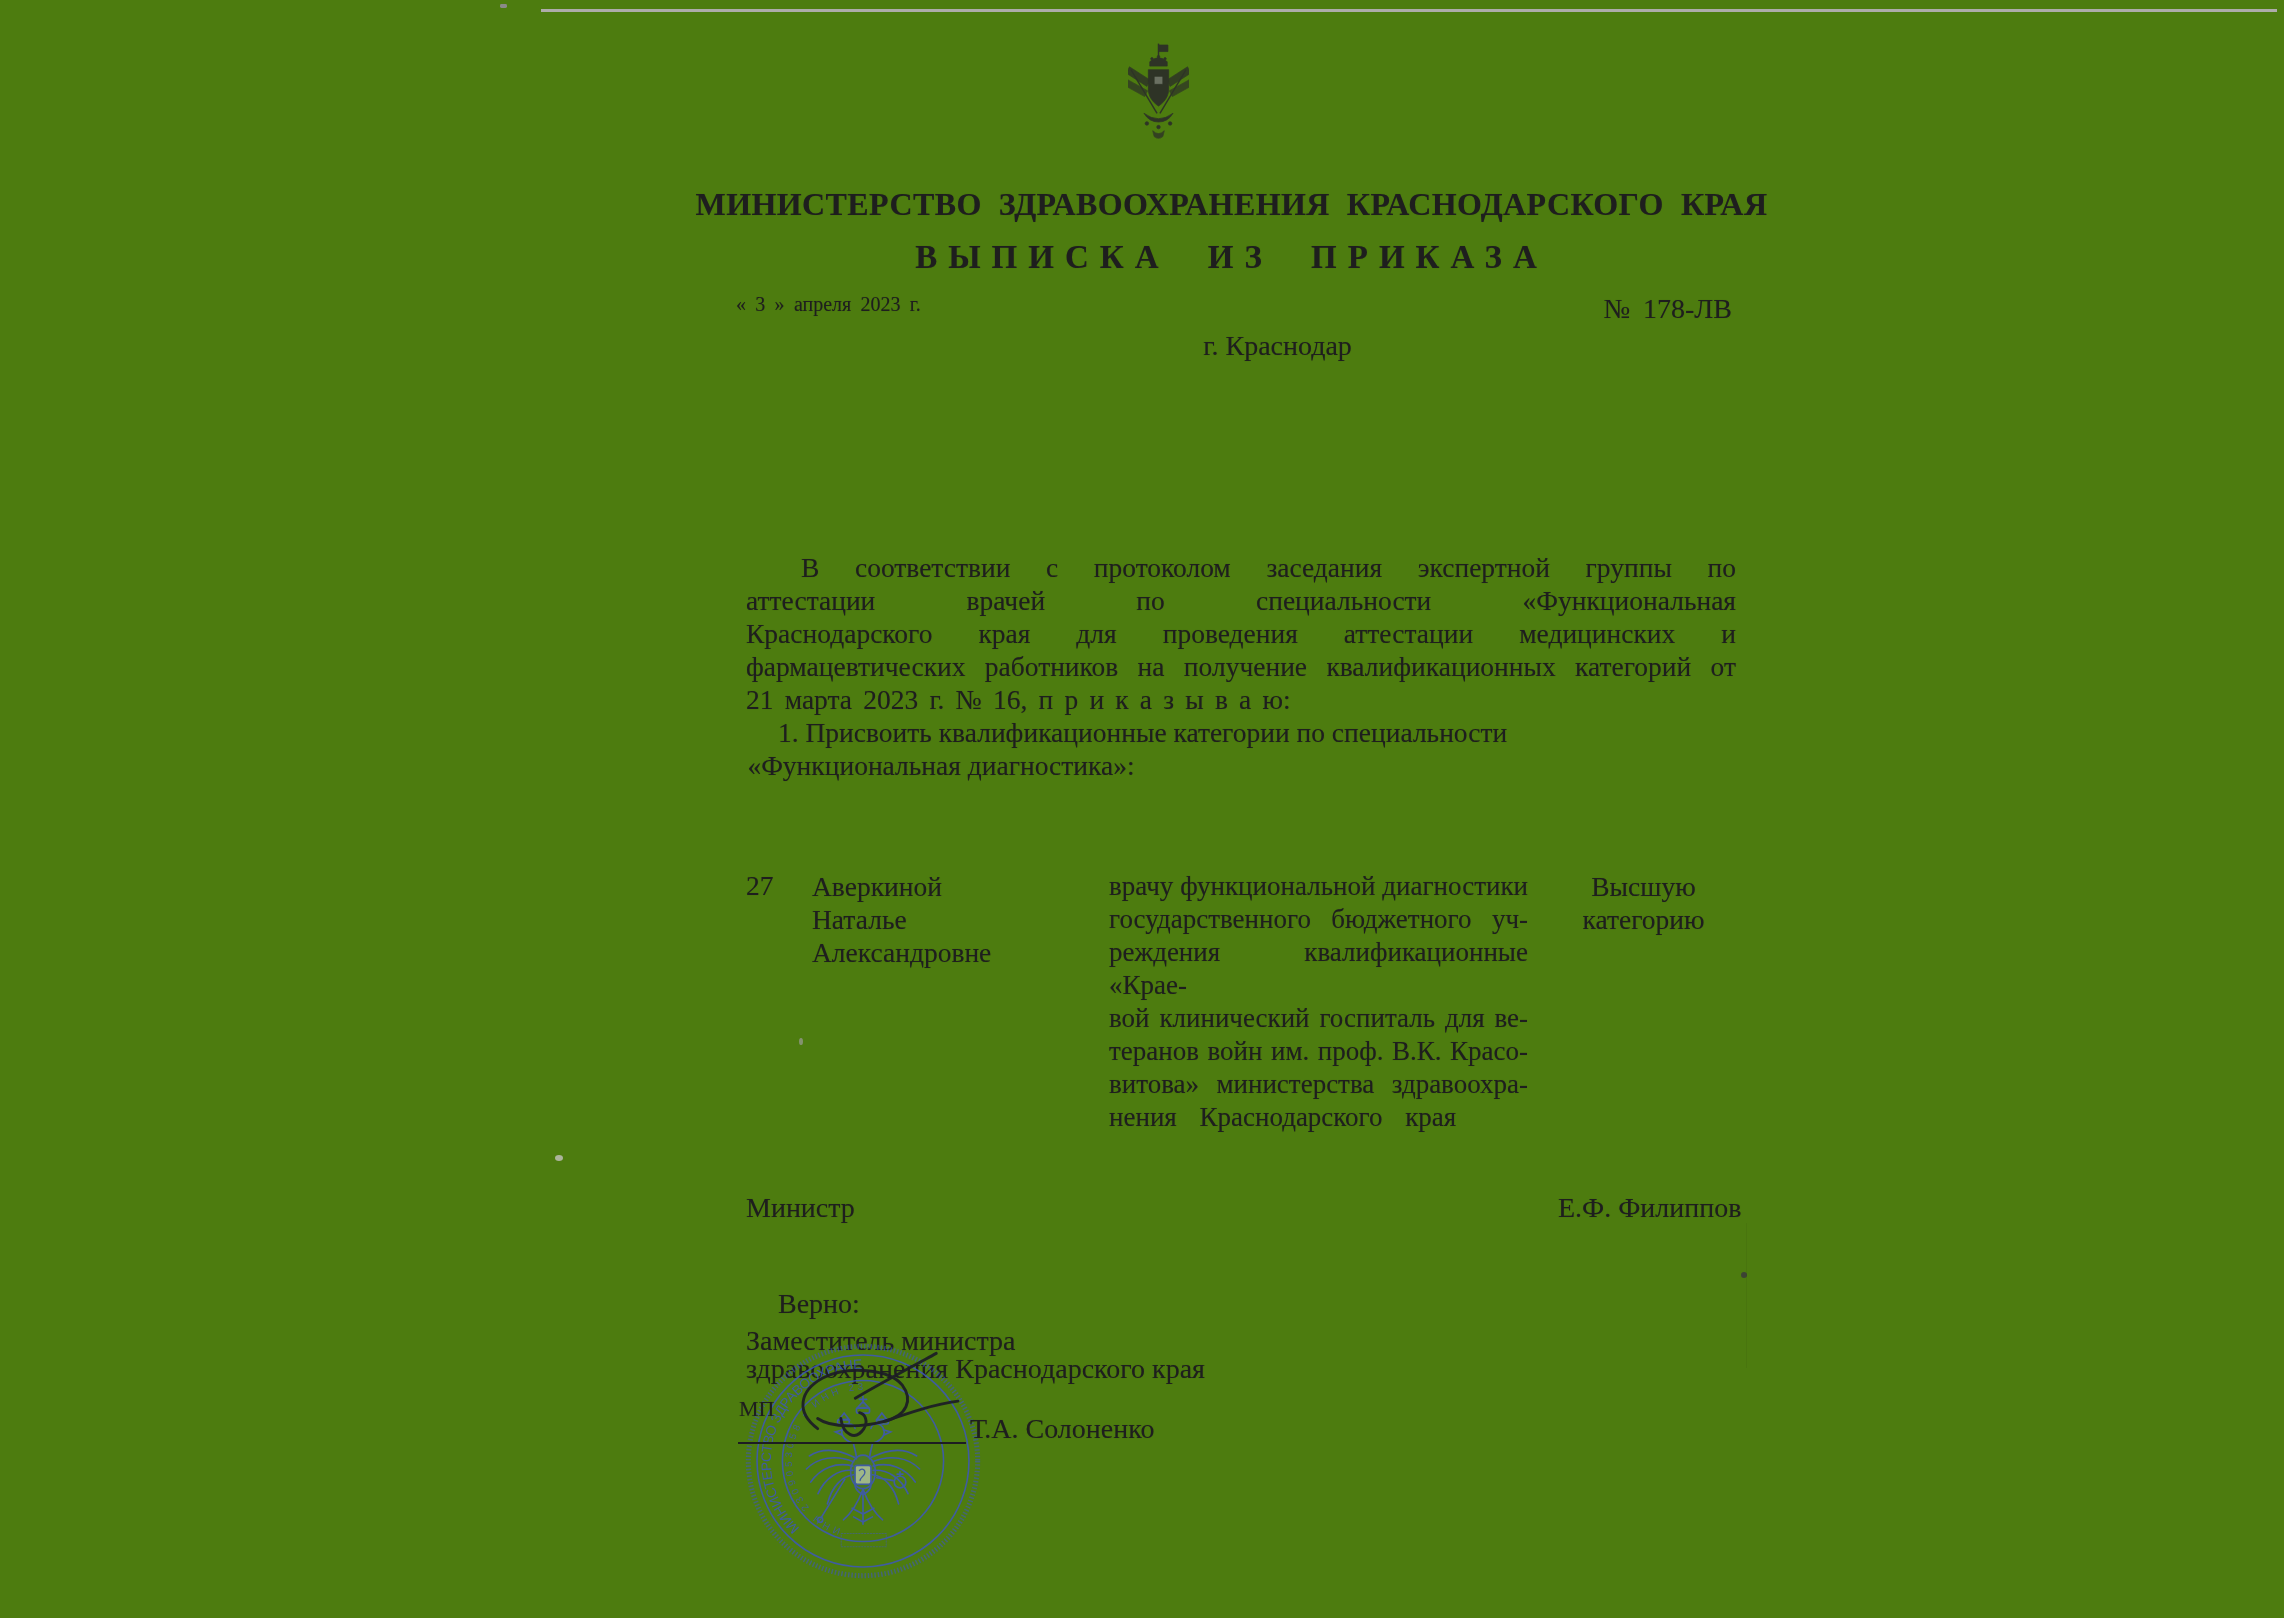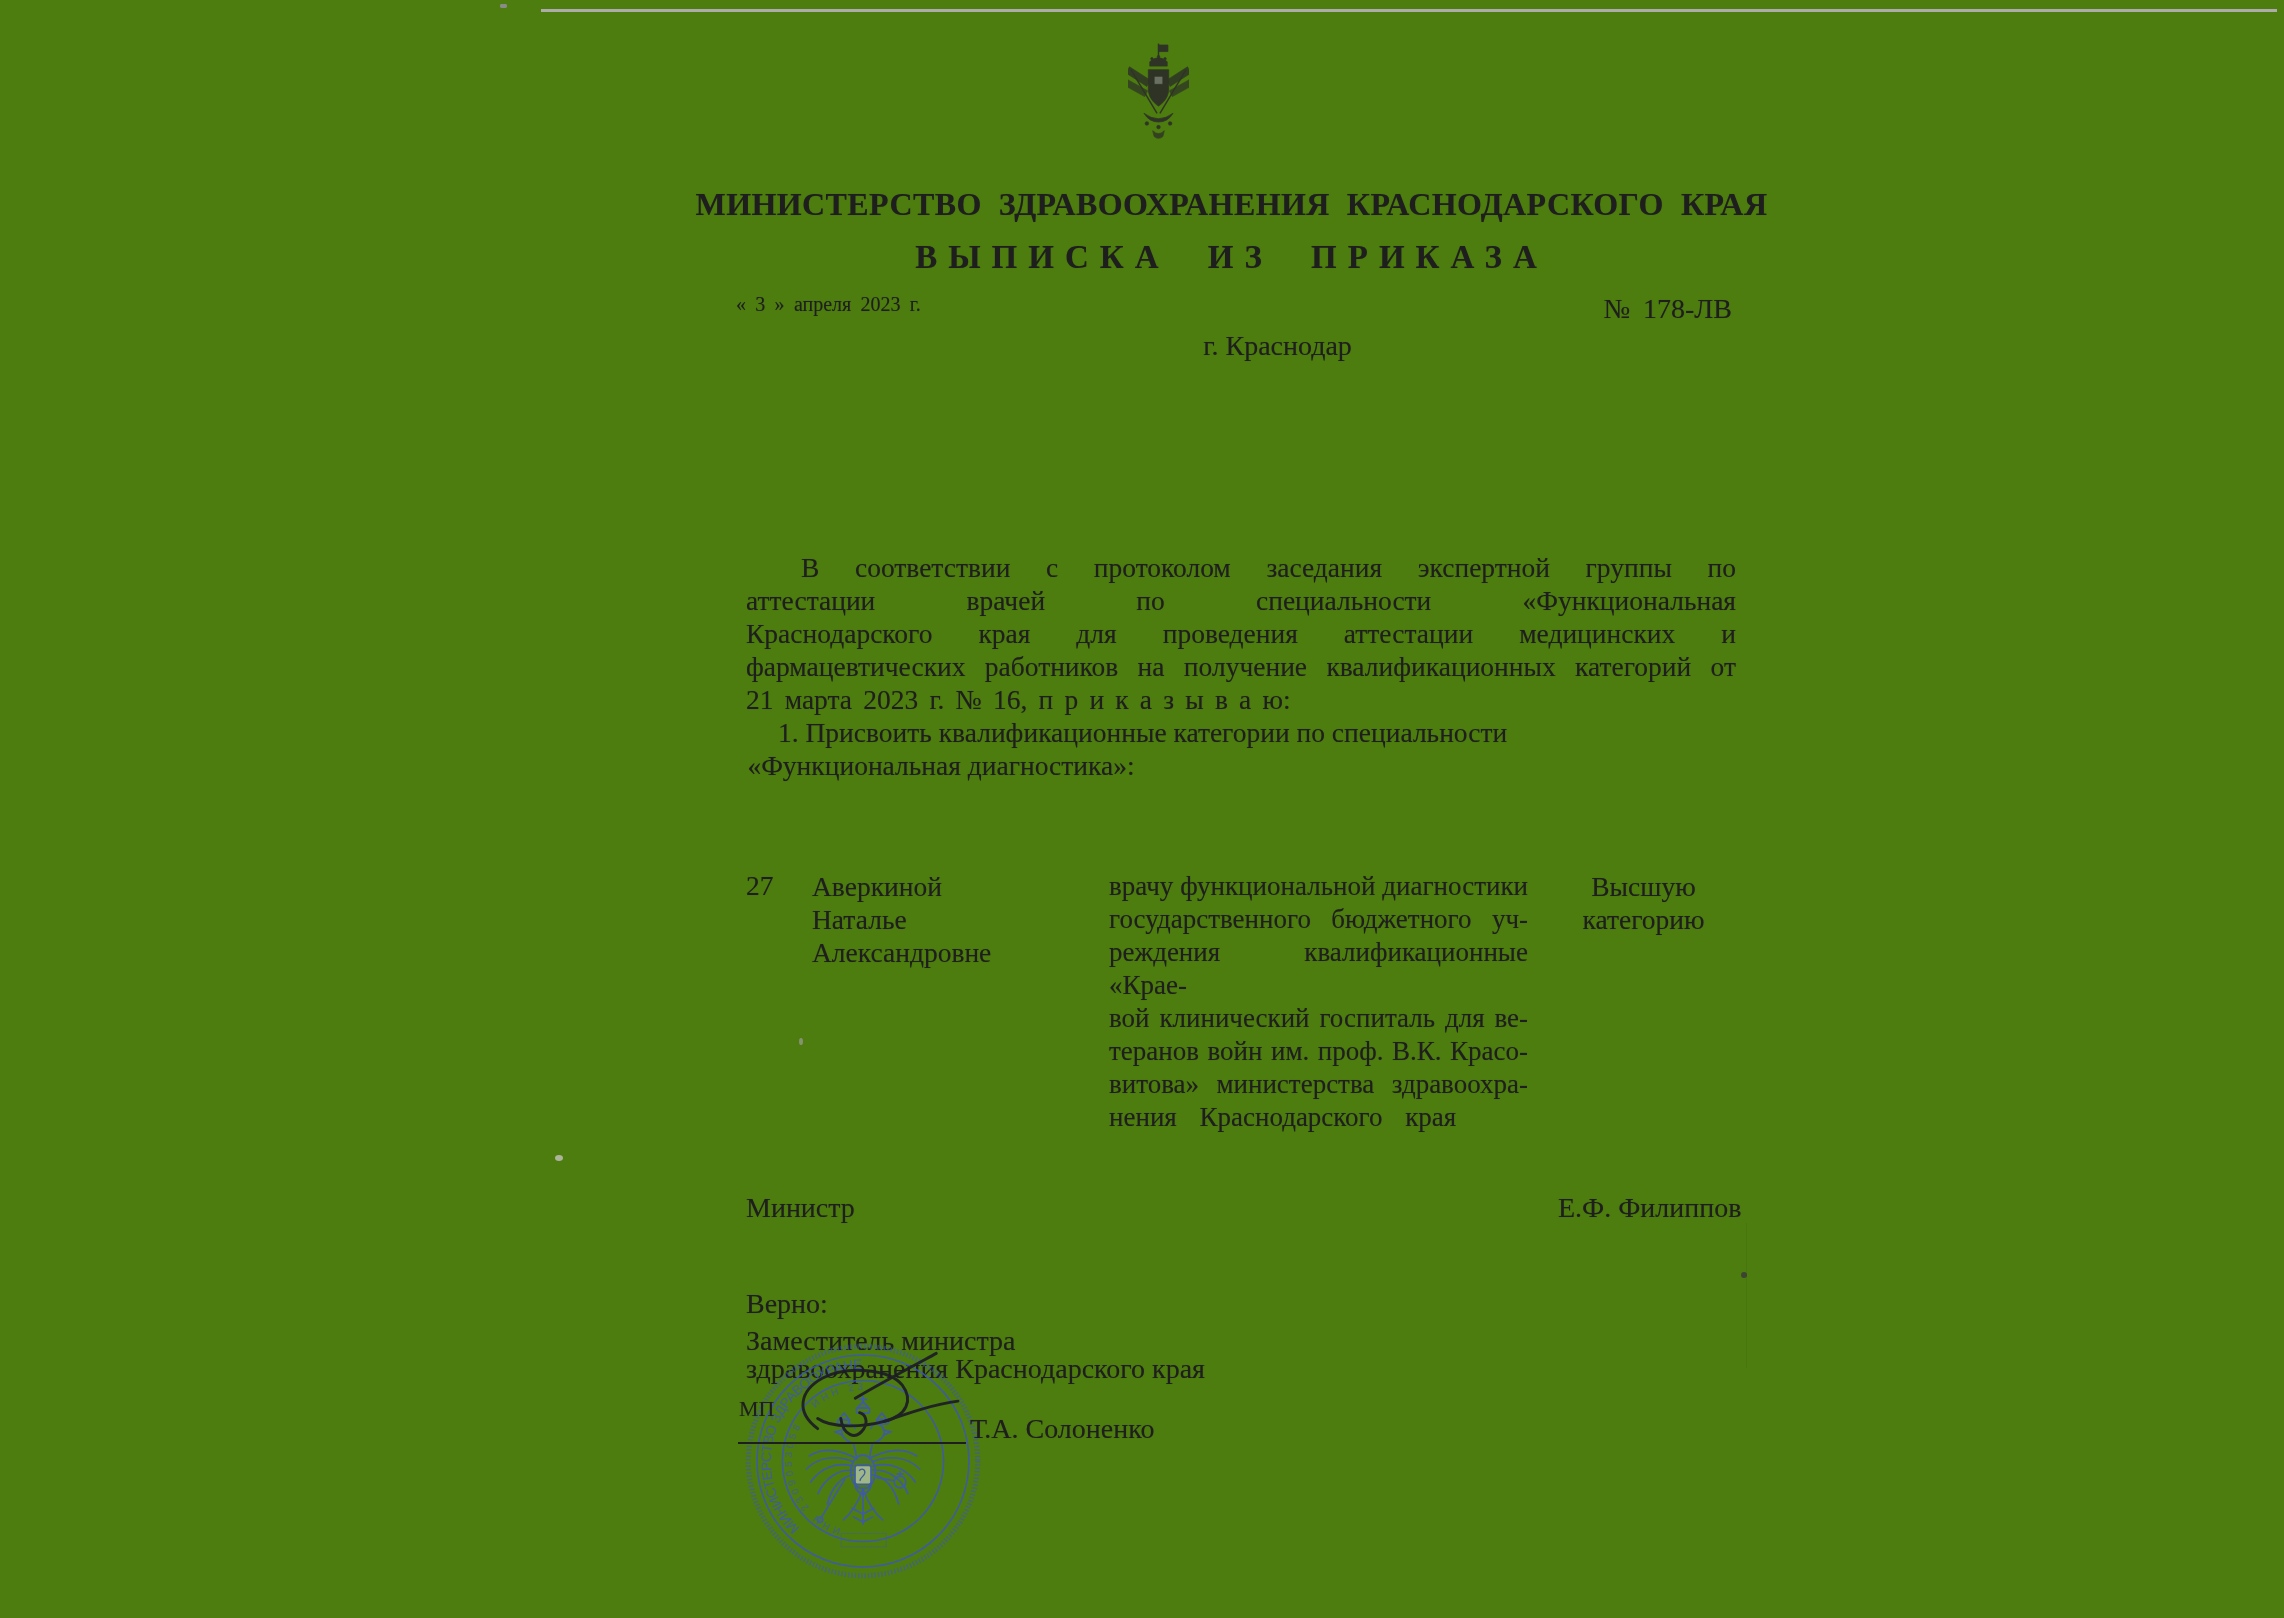--- a/index.html
+++ b/index.html
@@ -29,21 +29,21 @@
 
   #row-num{left:746px;top:870px;font-size:27.5px;}
   #row-names{left:812px;top:870px;width:232px;font-size:27.5px;line-height:33px;}
   #row-desc{left:1109px;top:870px;width:419px;font-size:27px;line-height:33px;}
   #row-desc .last{text-align:left;text-align-last:left;word-spacing:16px;}
   #row-cat{left:1571px;top:870px;width:145px;font-size:27.5px;line-height:33px;text-align:center;}
 
   #minister-label{left:746px;top:1192px;font-size:28px;}
   #minister-name{left:1558px;top:1192px;width:190px;font-size:28px;text-align:left;}
 
-  #verno{left:746px;top:1288px;font-size:28px;}
+  #verno{left:778px;top:1288px;font-size:28px;}
   #deputy1{left:746px;top:1325px;font-size:28px;}
   #deputy2{left:746px;top:1353px;font-size:28px;}
   #deputy-name{left:970px;top:1413px;font-size:28px;}
   #mp{left:739px;top:1396px;font-size:22px;}
 
   #stamp-svg{position:absolute;left:728px;top:1326px;width:270px;height:270px;}
   #sig-line{position:absolute;left:738px;top:1442px;width:228px;height:2.2px;background:#1d1d22;}
   #signature-svg{position:absolute;left:754px;top:1333px;width:217px;height:116px;}
 
   .speck{position:absolute;border-radius:50%;}

